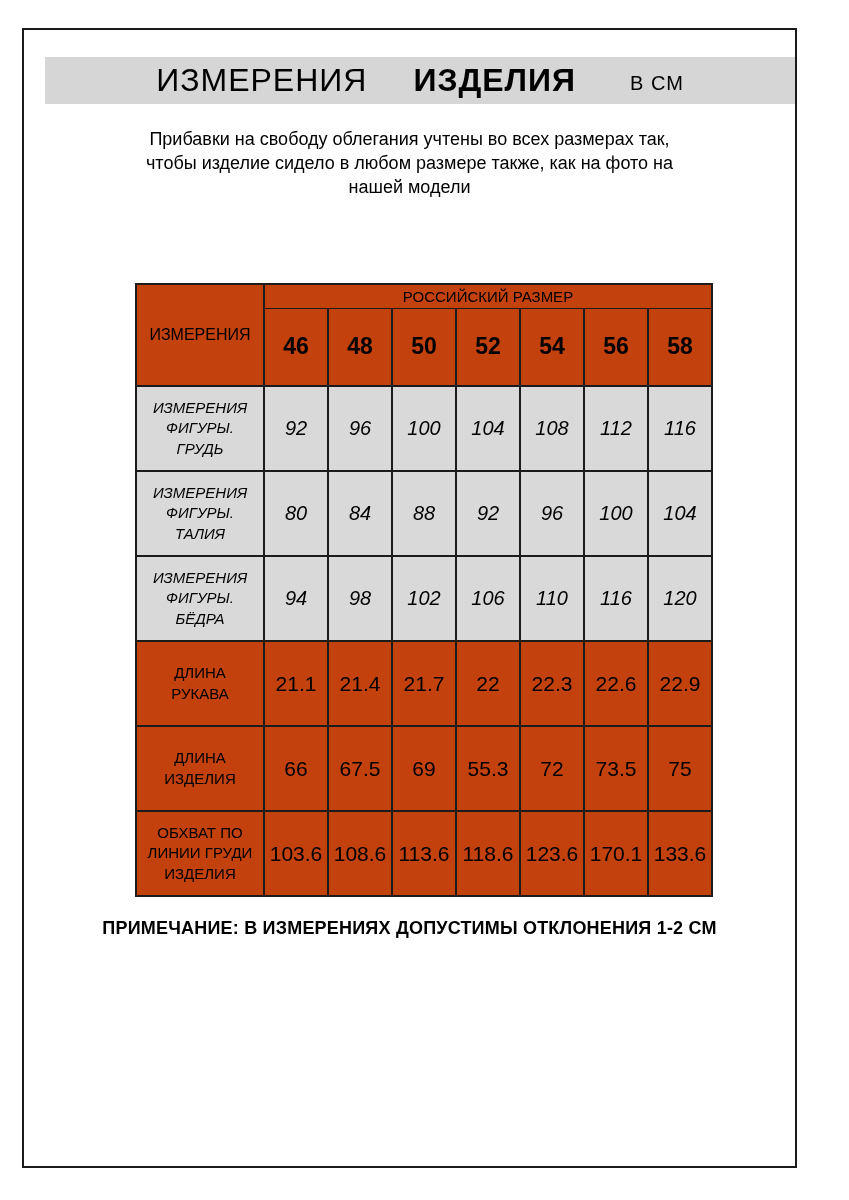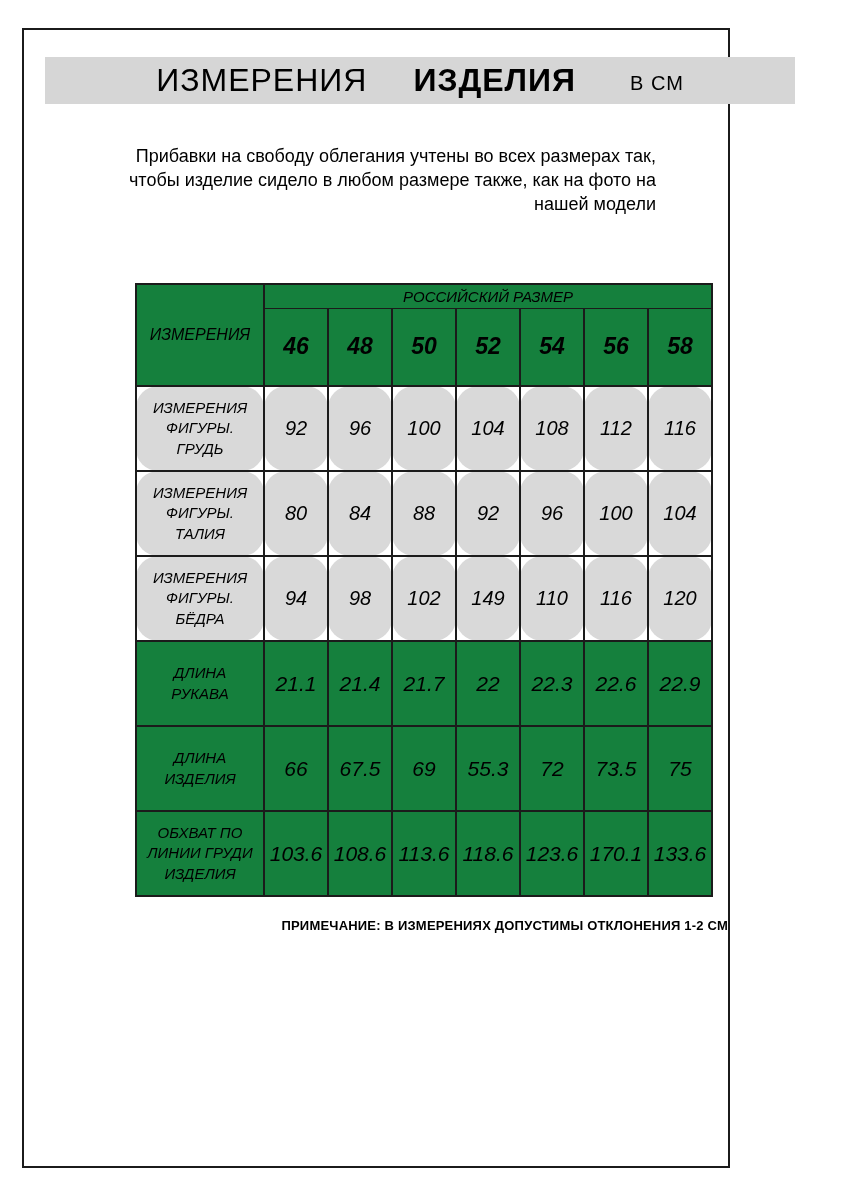--- a/index.html
+++ b/index.html
@@ -5,21 +5,21 @@
   * { box-sizing: border-box; margin: 0; padding: 0; }
   html, body {
     width: 849px; height: 1200px;
     background: #ffffff;
     font-family: "Liberation Sans", sans-serif;
     color: #000;
   }
   .page-frame {
     position: absolute;
     left: 22px; top: 28px;
-    width: 708px; height: 1140px;
+    width: 775px; height: 1140px;
     border: 2px solid var(--border-color, #1b1b1b);
     background: #fff;
   }
   .banner {
     position: absolute;
     left: 21px; top: 27px;
     width: 750px; height: 47px;
     background: var(--banner-bg, #d6d6d6);
     display: flex;
     align-items: center;
@@ -38,41 +38,40 @@
     margin-left: 8px;
   }
   .product-code {
     position: absolute;
     top: 86px; left: 0; width: 100%;
     text-align: center;
     font-size: 21px;
   }
   .description {
     position: absolute;
-    top: 115px; left: 50%;
+    top: 98px; left: 50%;
     transform: translateX(-50%);
     width: 560px;
-    text-align: right;
+    text-align: center;
     font-size: 18px;
     line-height: 1.32;
   }
   .size-table {
     position: absolute;
     left: 111px; top: 253px;
     border-collapse: collapse;
     table-layout: fixed;
   }
   .size-table col.c-label { width: 128px; }
   .size-table col.c-size  { width: 64px; }
   .size-table th, .size-table td {
     border: 2px solid var(--border-color, #1b1b1b);
     text-align: center;
     vertical-align: middle;
-    background: #15803d;
-    font-style: italic;
+    background: #c2410c;
   }
   .size-table .corner {
     font-size: 16px; font-weight: 400;
   }
   .size-table .group {
     font-size: 15px; font-weight: 400;
     height: 24px;
     border-bottom-width: 1px;
   }
   .size-table .sizes-row th {
@@ -86,28 +85,27 @@
   }
   .size-table tbody td.label {
     font-size: 15px;
     padding: 0 9px;
     line-height: 1.35;
   }
   .size-table tbody tr.shaded td {
     background: var(--shaded-bg, #d9d9d9);
     font-style: italic;
     font-size: 20px;
-    border-radius: 22px;
   }
   .size-table tbody tr.shaded td.label { font-size: 15px; }
   .note {
     position: absolute;
     top: 888px; left: 0; width: 100%;
-    text-align: right;
-    font-size: 13px;
+    text-align: center;
+    font-size: 18px;
     font-weight: 700;
     letter-spacing: 0.2px;
   }
 </style>
 </head>
 <body>
 
 <div class="page-frame">
 
   <div class="banner">
@@ -164,21 +162,21 @@
         <td>92</td>
         <td>96</td>
         <td>100</td>
         <td>104</td>
       </tr>
       <tr class="shaded">
         <td class="label">ИЗМЕРЕНИЯ ФИГУРЫ. БЁДРА</td>
         <td>94</td>
         <td>98</td>
         <td>102</td>
-        <td>149</td>
+        <td>106</td>
         <td>110</td>
         <td>116</td>
         <td>120</td>
       </tr>
       <tr>
         <td class="label">ДЛИНА РУКАВА</td>
         <td>21.1</td>
         <td>21.4</td>
         <td>21.7</td>
         <td>22</td>

